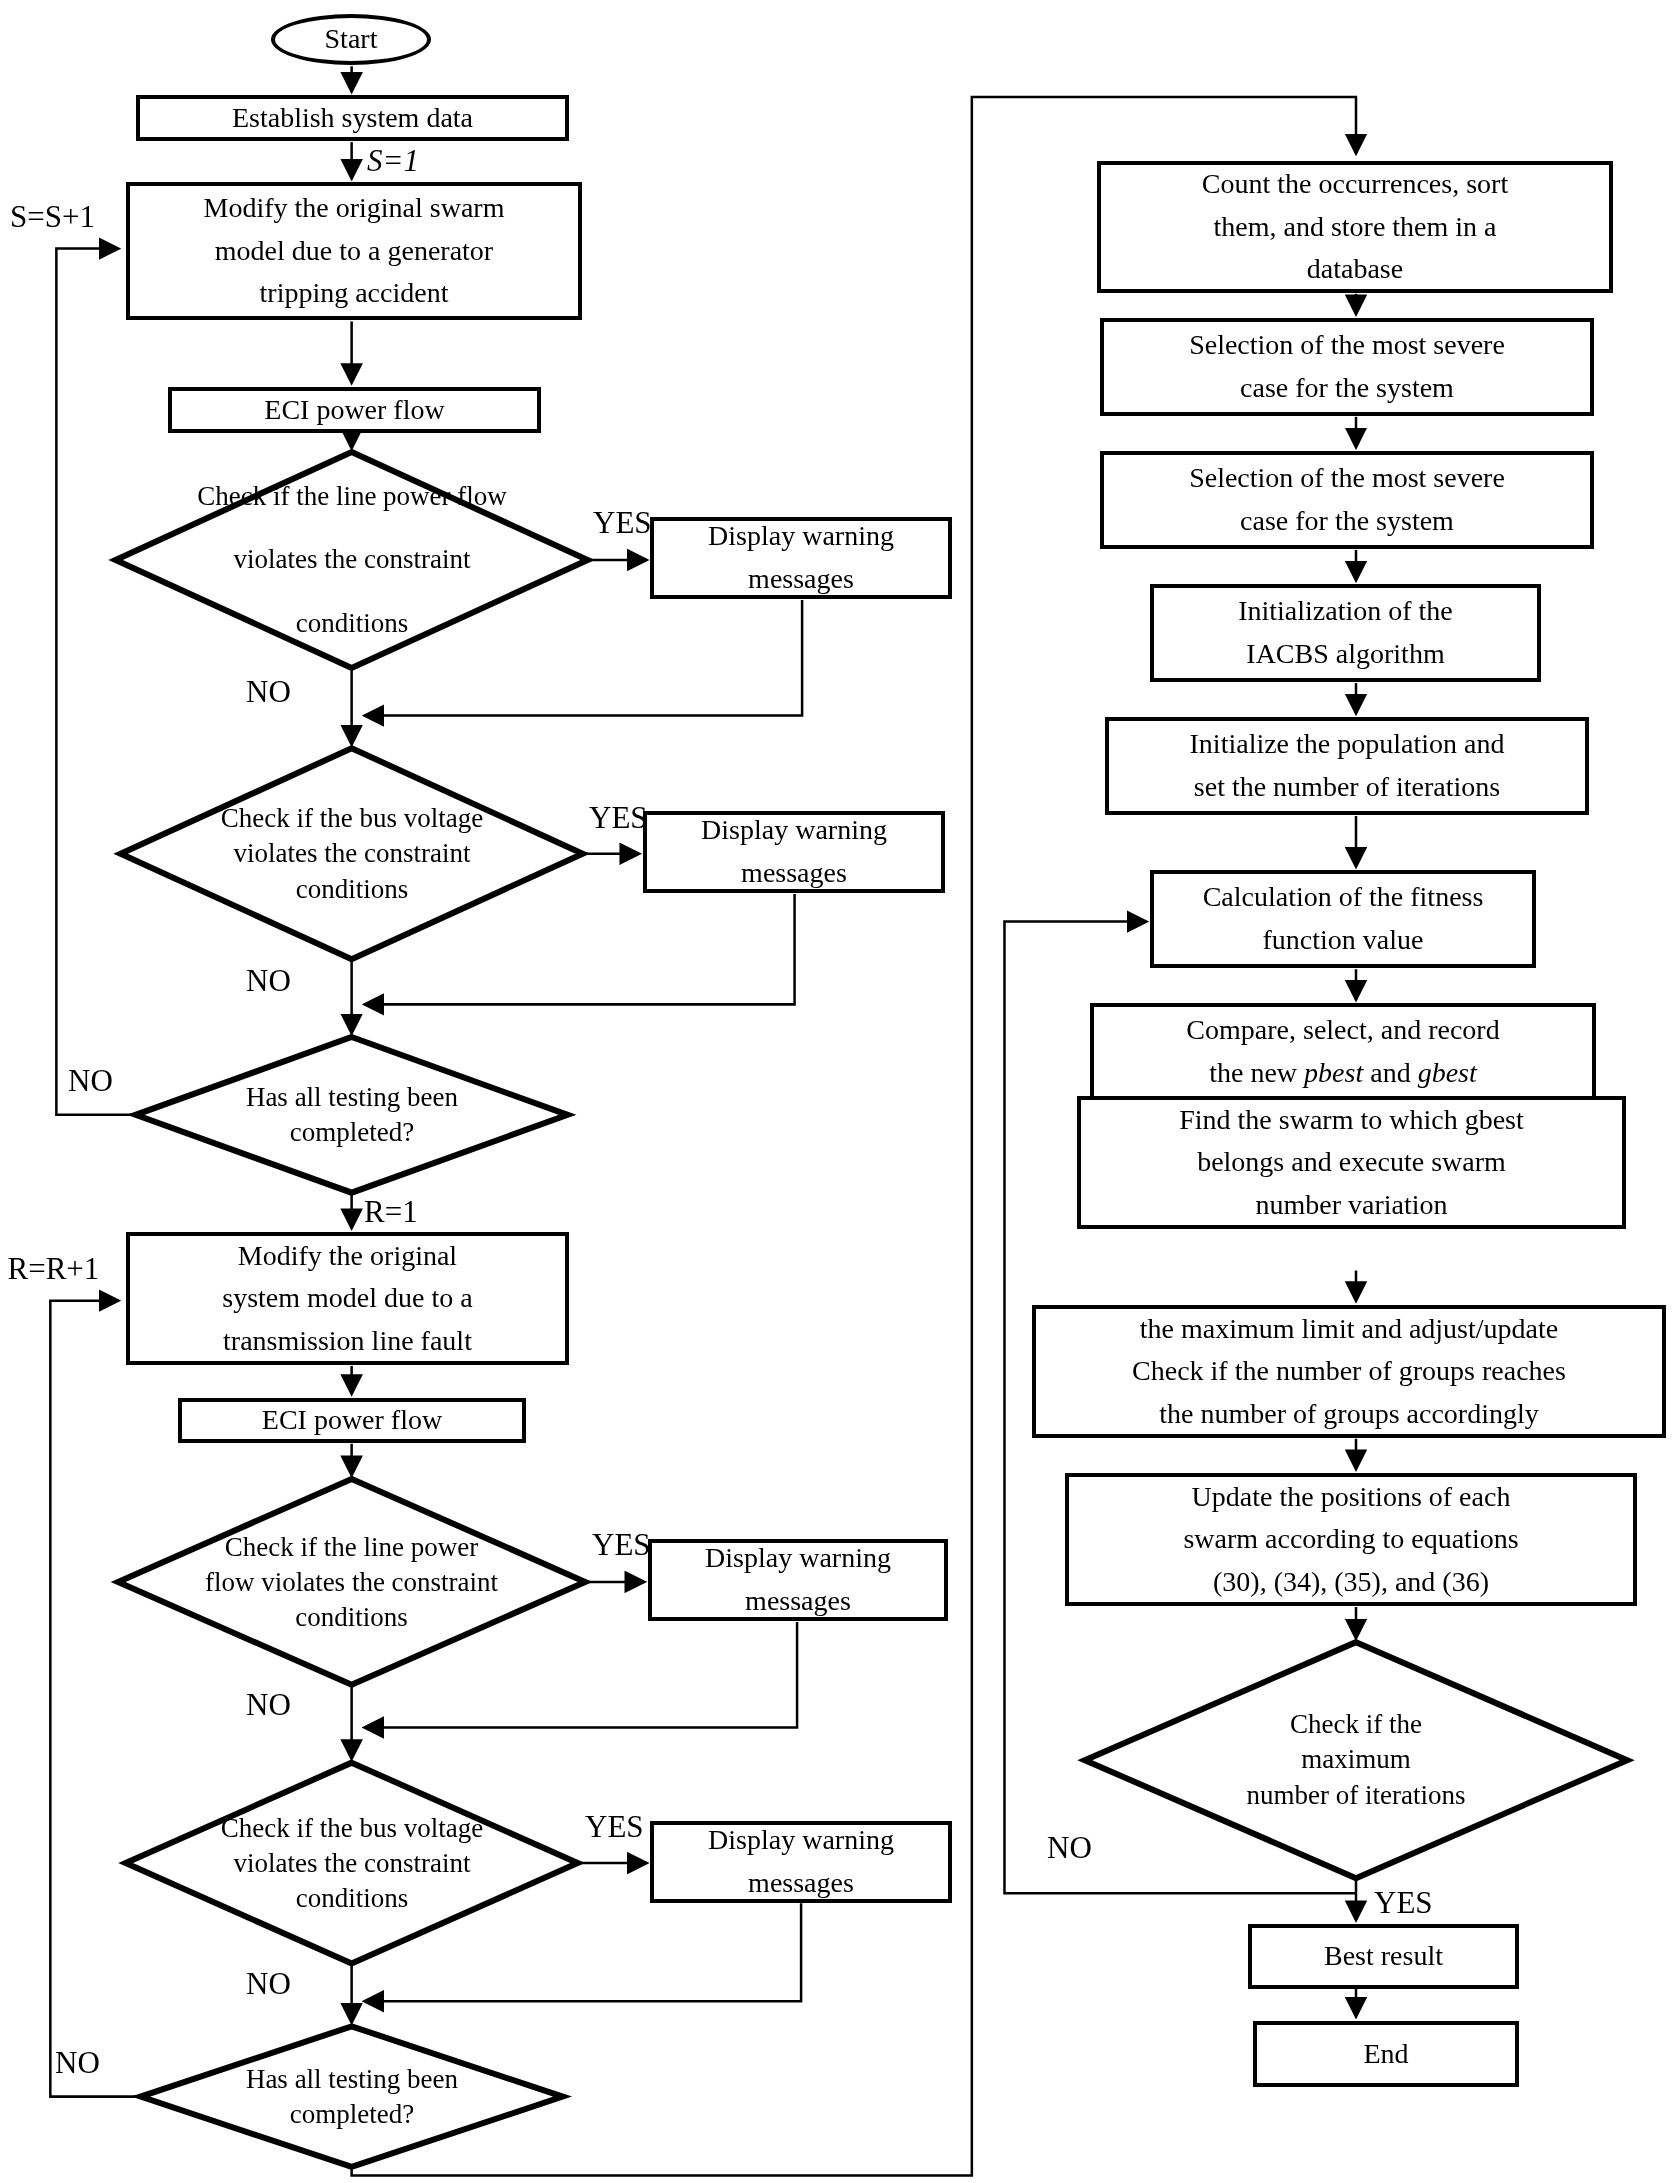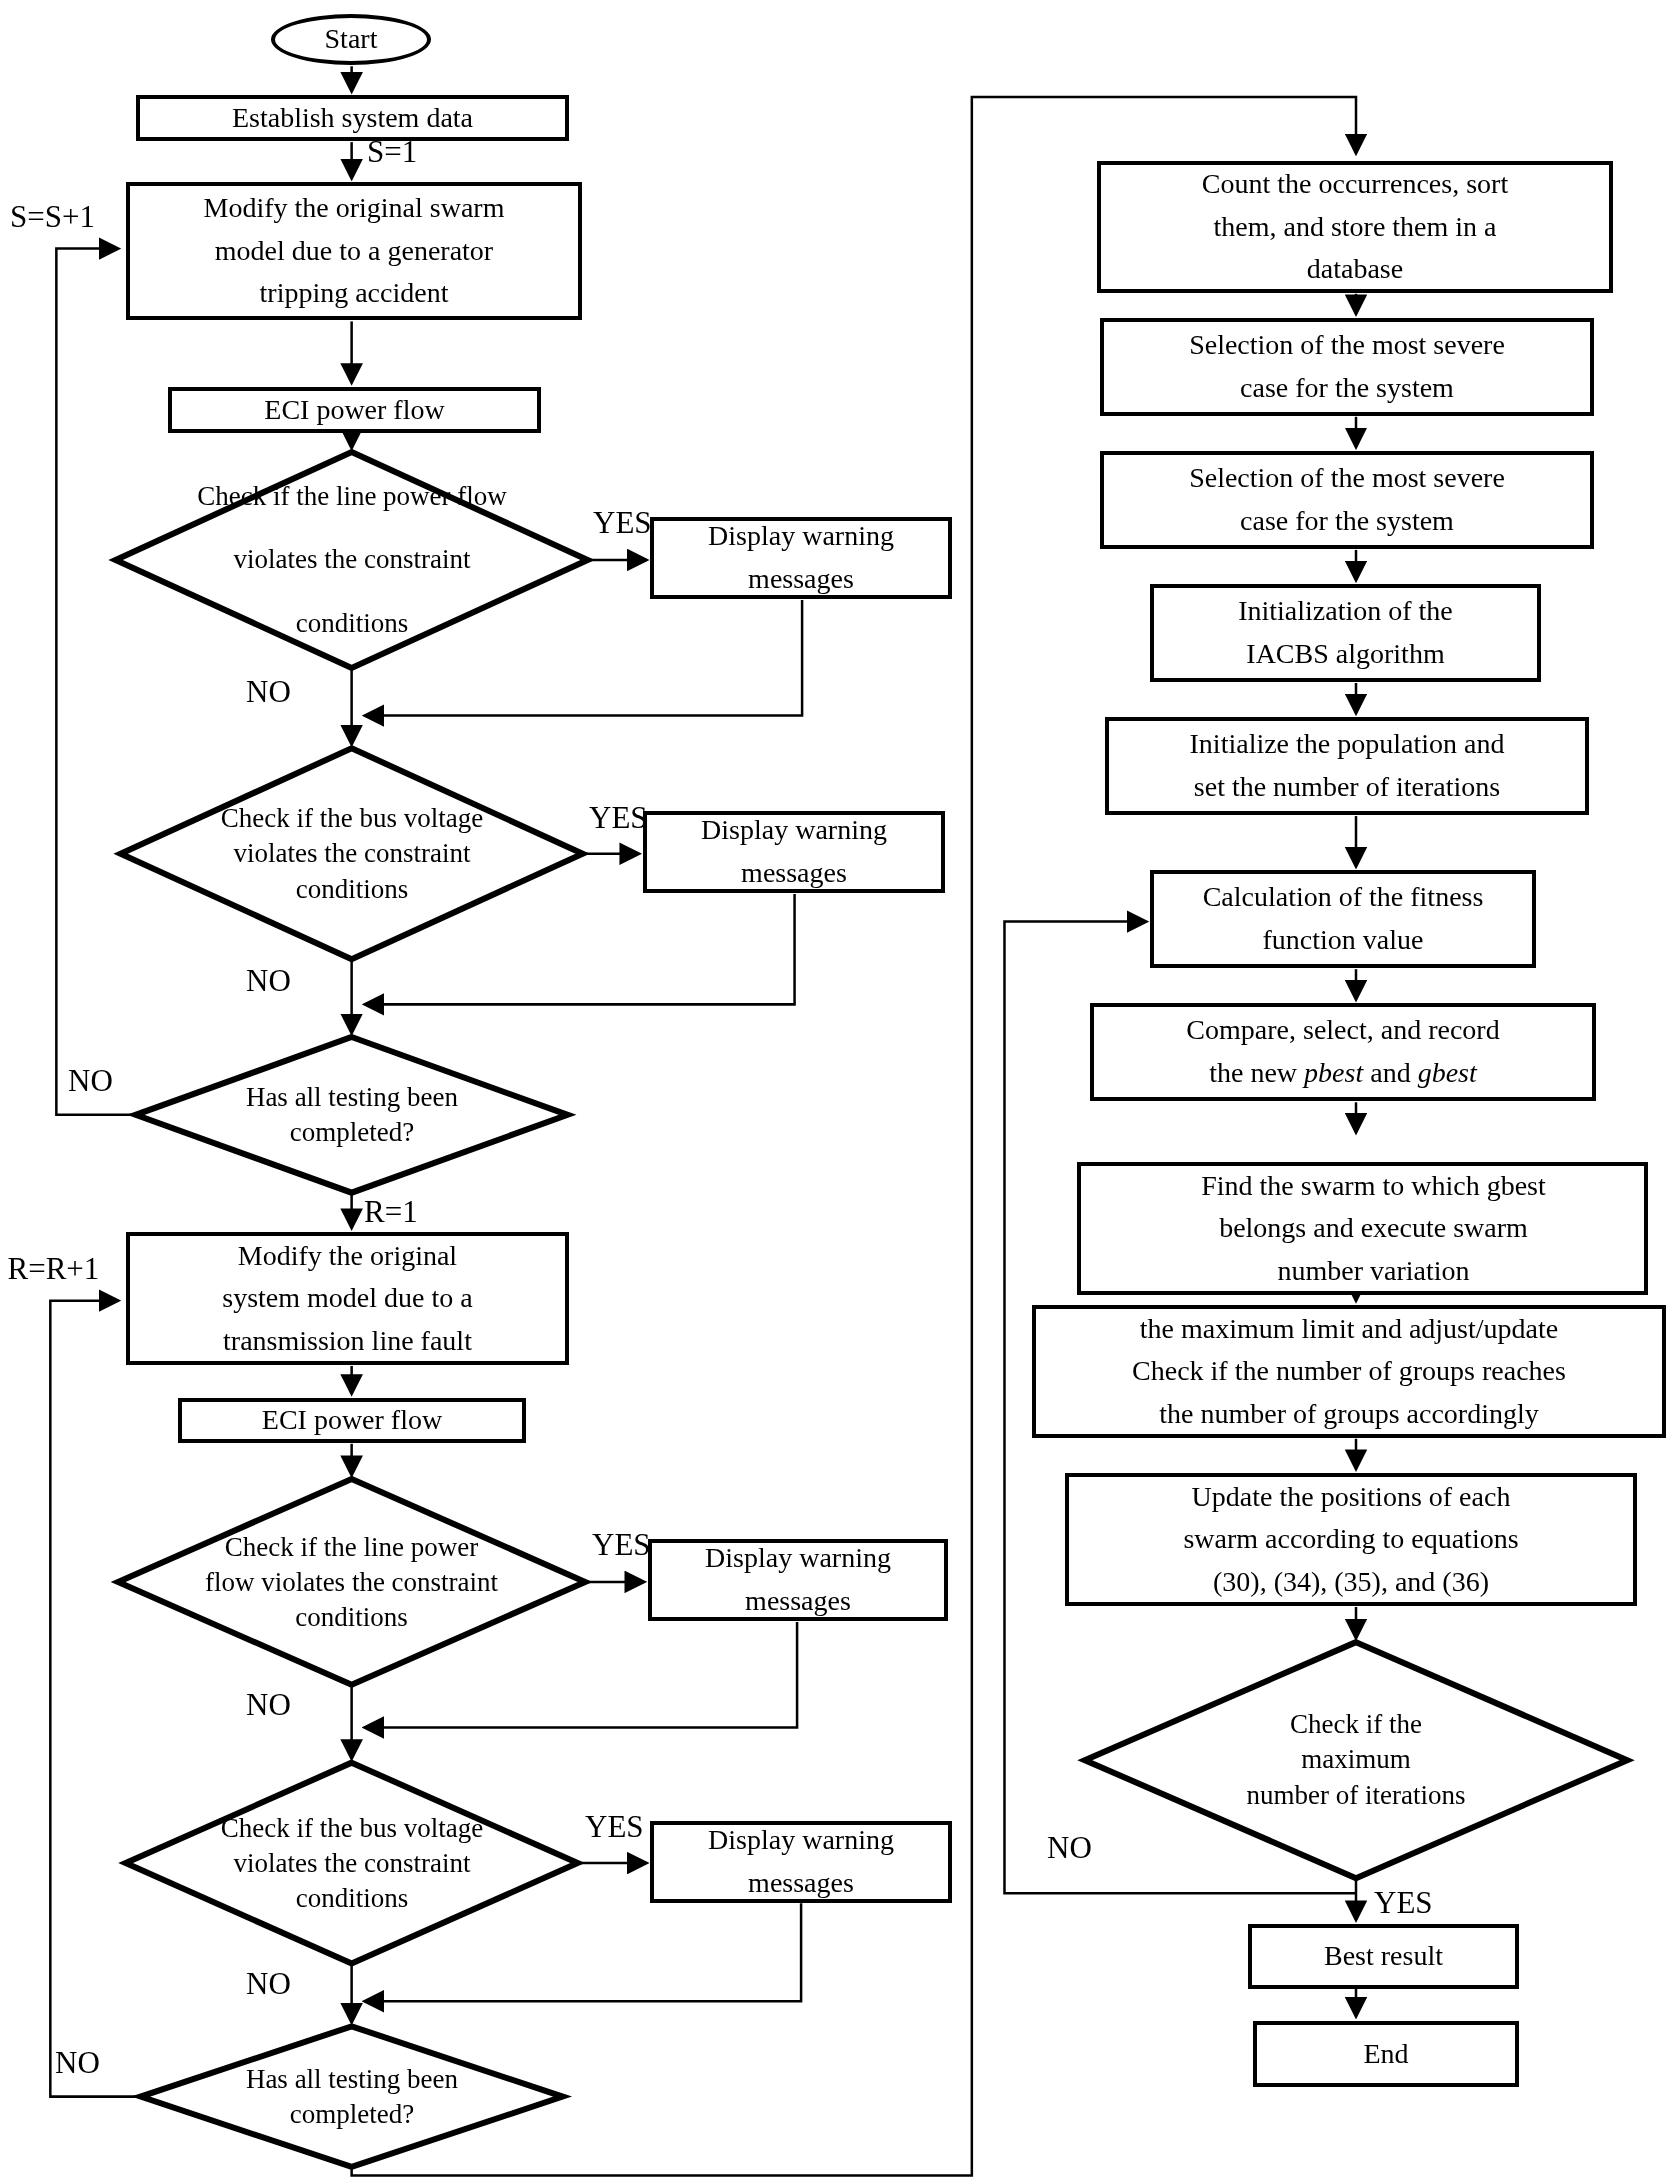--- a/index.html
+++ b/index.html
@@ -100,21 +100,21 @@
   </svg>
 
   <div class="node ellipse" style="left:271px;top:14px;width:152px;height:43px;">
     <span class="line">Start</span>
   </div>
 
   <div class="node box" style="left:136px;top:95px;width:425px;height:38px;">
     <span class="line">Establish system data</span>
   </div>
 
-  <div class="lbl" style="left:367px;top:136px;">S=1</div>
+  <div class="lbl" style="left:367px;top:145px;font-style:italic;">S=1</div>
 
   <div class="node box" style="left:126px;top:182px;width:448px;height:130px;">
     <span class="line">Modify the original swarm</span>
     <span class="line">model due to a generator</span>
     <span class="line">tripping accident</span>
   </div>
 
   <div class="lbl" style="left:10px;top:201px;">S=S+1</div>
 
   <div class="node box" style="left:168px;top:387px;width:365px;height:38px;">
@@ -237,21 +237,21 @@
   <div class="node box" style="left:1150px;top:870px;width:378px;height:90px;">
     <span class="line">Calculation of the fitness</span>
     <span class="line">function value</span>
   </div>
 
   <div class="node box" style="left:1090px;top:1003px;width:498px;height:90px;">
     <span class="line">Compare, select, and record</span>
     <span class="line"><span>the new </span><i>pbest</i><span> and </span><i>gbest</i></span>
   </div>
 
-  <div class="node box" style="left:1077px;top:1162px;width:541px;height:125px;padding-left:22px;">
+  <div class="node box" style="left:1077px;top:1096px;width:541px;height:125px;">
     <span class="line">Find the swarm to which gbest</span>
     <span class="line">belongs and execute swarm</span>
     <span class="line">number variation</span>
   </div>
 
   <div class="node box" style="left:1032px;top:1305px;width:626px;height:125px;">
     <span class="line">the maximum limit and adjust/update</span>
     <span class="line">Check if the number of groups reaches</span>
     <span class="line">the number of groups accordingly</span>
   </div>

